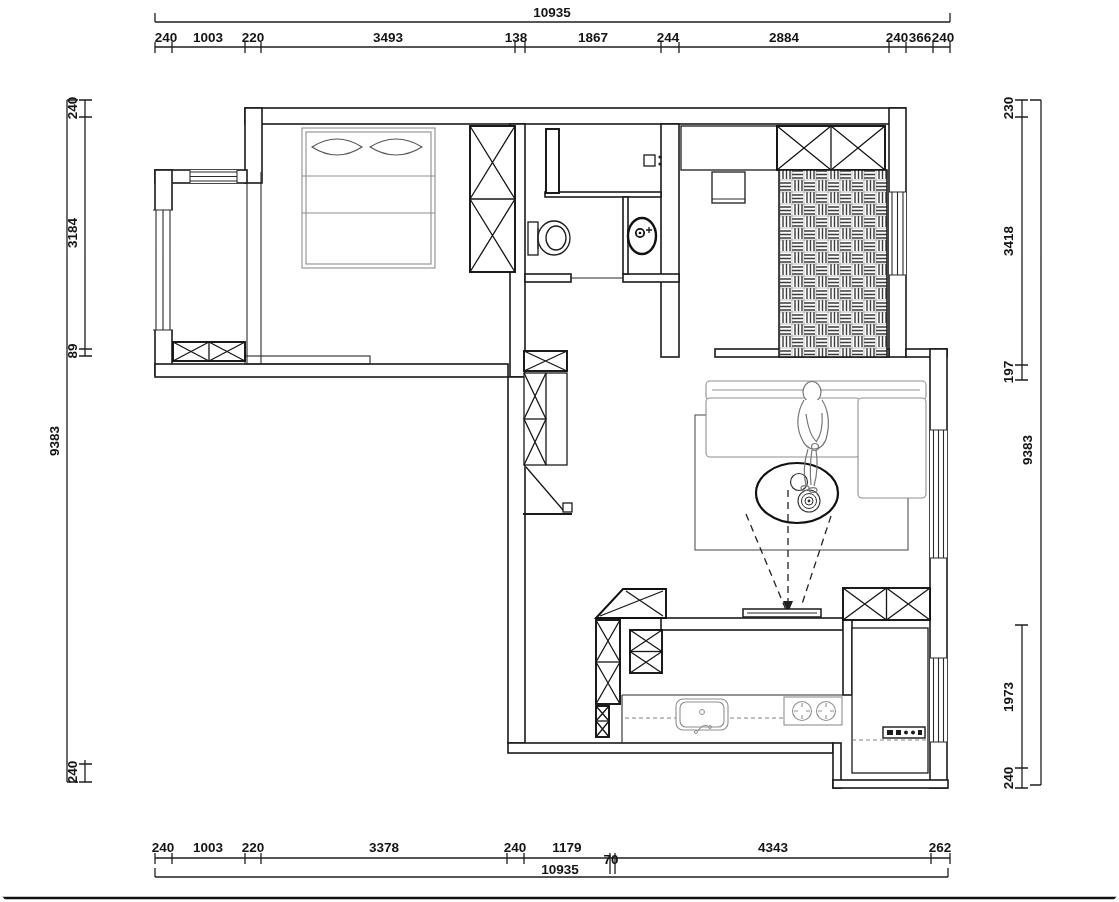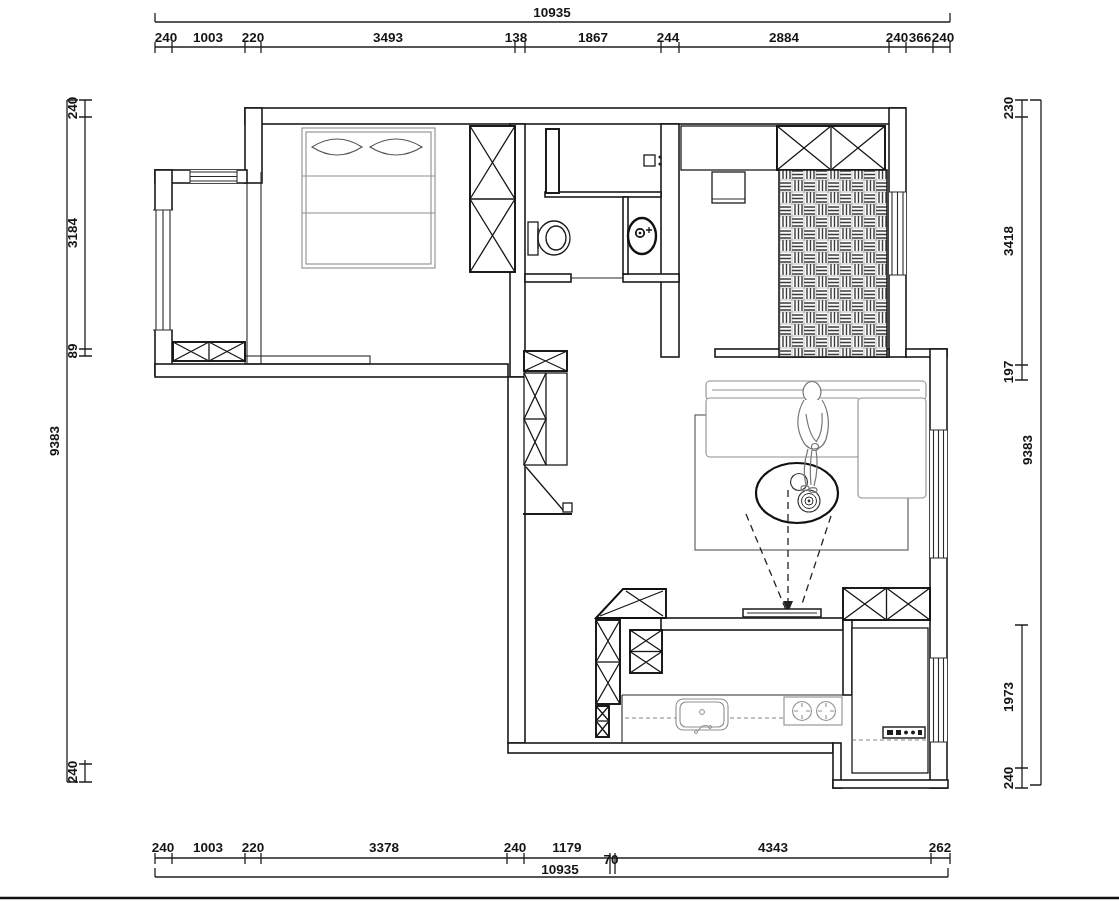--- a/index.html
+++ b/index.html
@@ -1,17 +1,17 @@
 <!DOCTYPE html>
 <html><head>
 <meta charset="utf-8">
 <style>
   html,body{margin:0;padding:0;background:#ffffff;}
   .stage{position:relative;width:1119px;height:902px;background:#ffffff;overflow:hidden;
-         font-family:"Liberation Sans", sans-serif;}
+         font-family:"Liberation Sans", sans-serif;border-radius:13px;}
   svg{display:block;}
   .dimline{stroke:#1f1f1f;stroke-width:1.3;fill:none;}
   .dimtext{font-family:"Liberation Sans", sans-serif;font-size:13.5px;font-weight:700;fill:#141414;}
   .wall{fill:#ffffff;stroke:#1b1b1b;stroke-width:1.6;}
   .wallthin{fill:none;stroke:#2a2a2a;stroke-width:1.1;}
   .boldbox{fill:#ffffff;stroke:#111111;stroke-width:1.9;}
   .xline{stroke:#161616;stroke-width:1.3;fill:none;}
   .lite{stroke:#8f8f8f;stroke-width:1.1;fill:#ffffff;}
   .litenf{stroke:#8f8f8f;stroke-width:1.1;fill:none;}
   .fixture{stroke:#1c1c1c;stroke-width:1.3;fill:#ffffff;}

